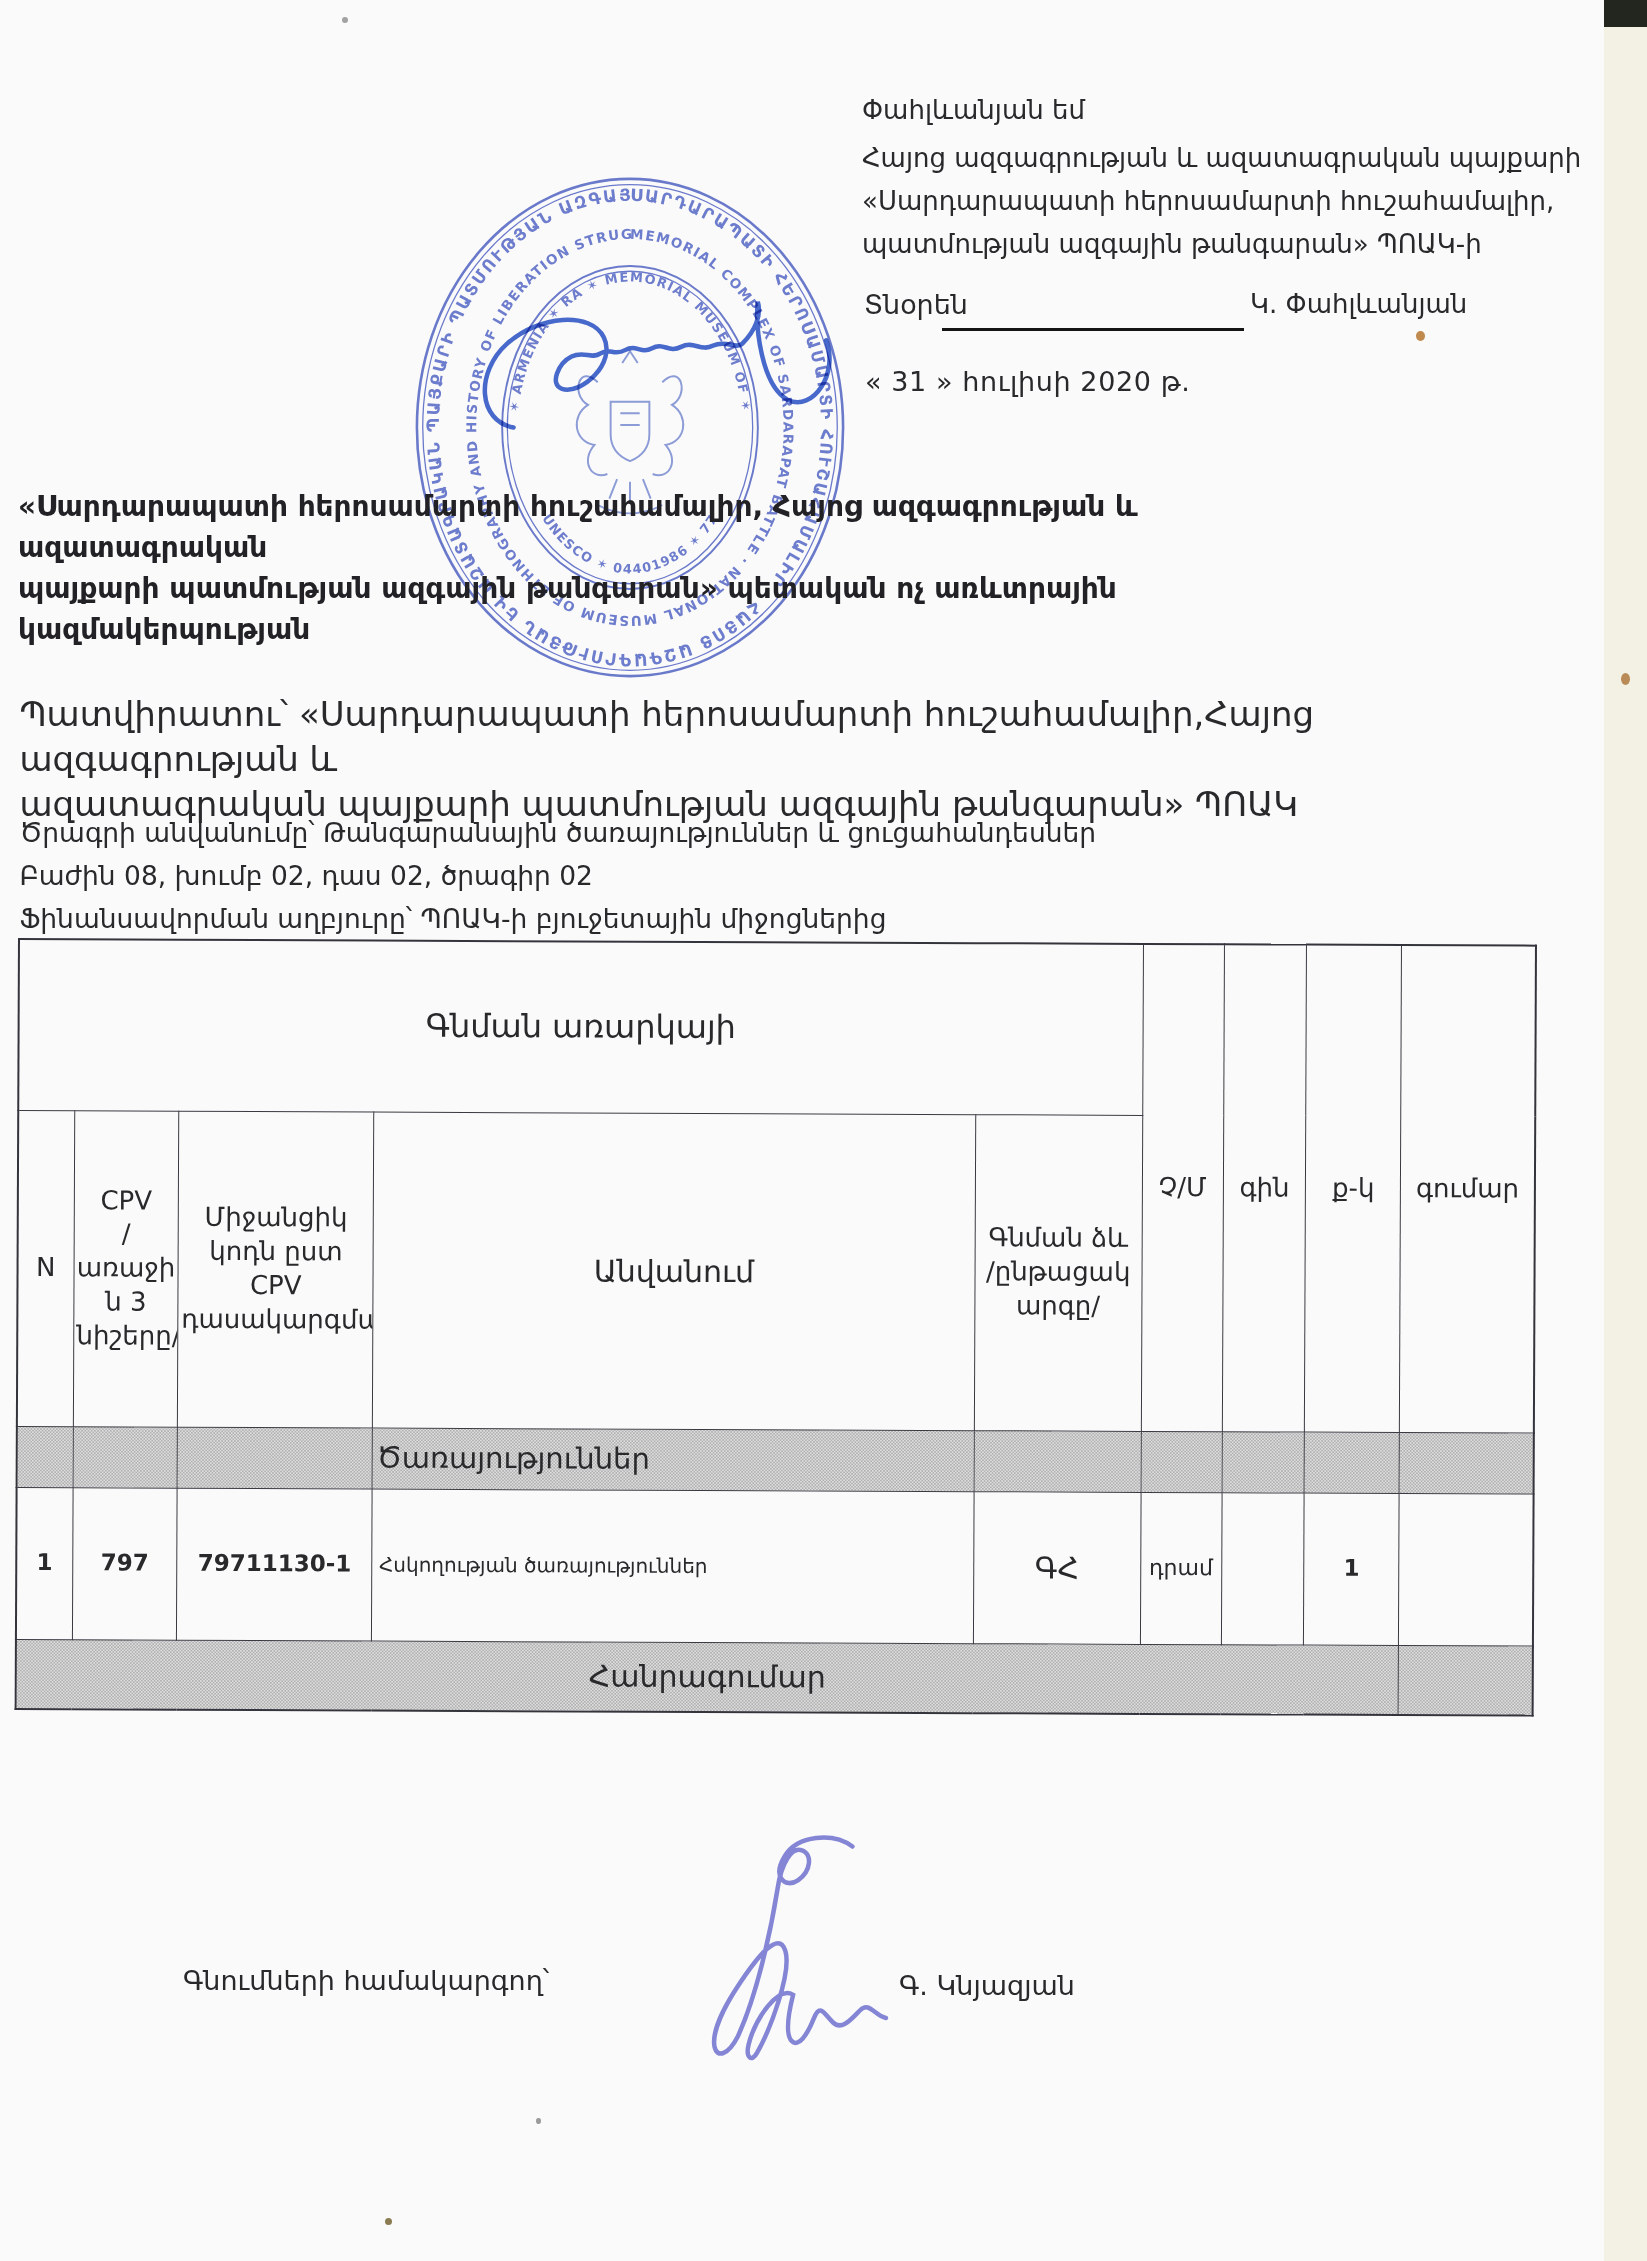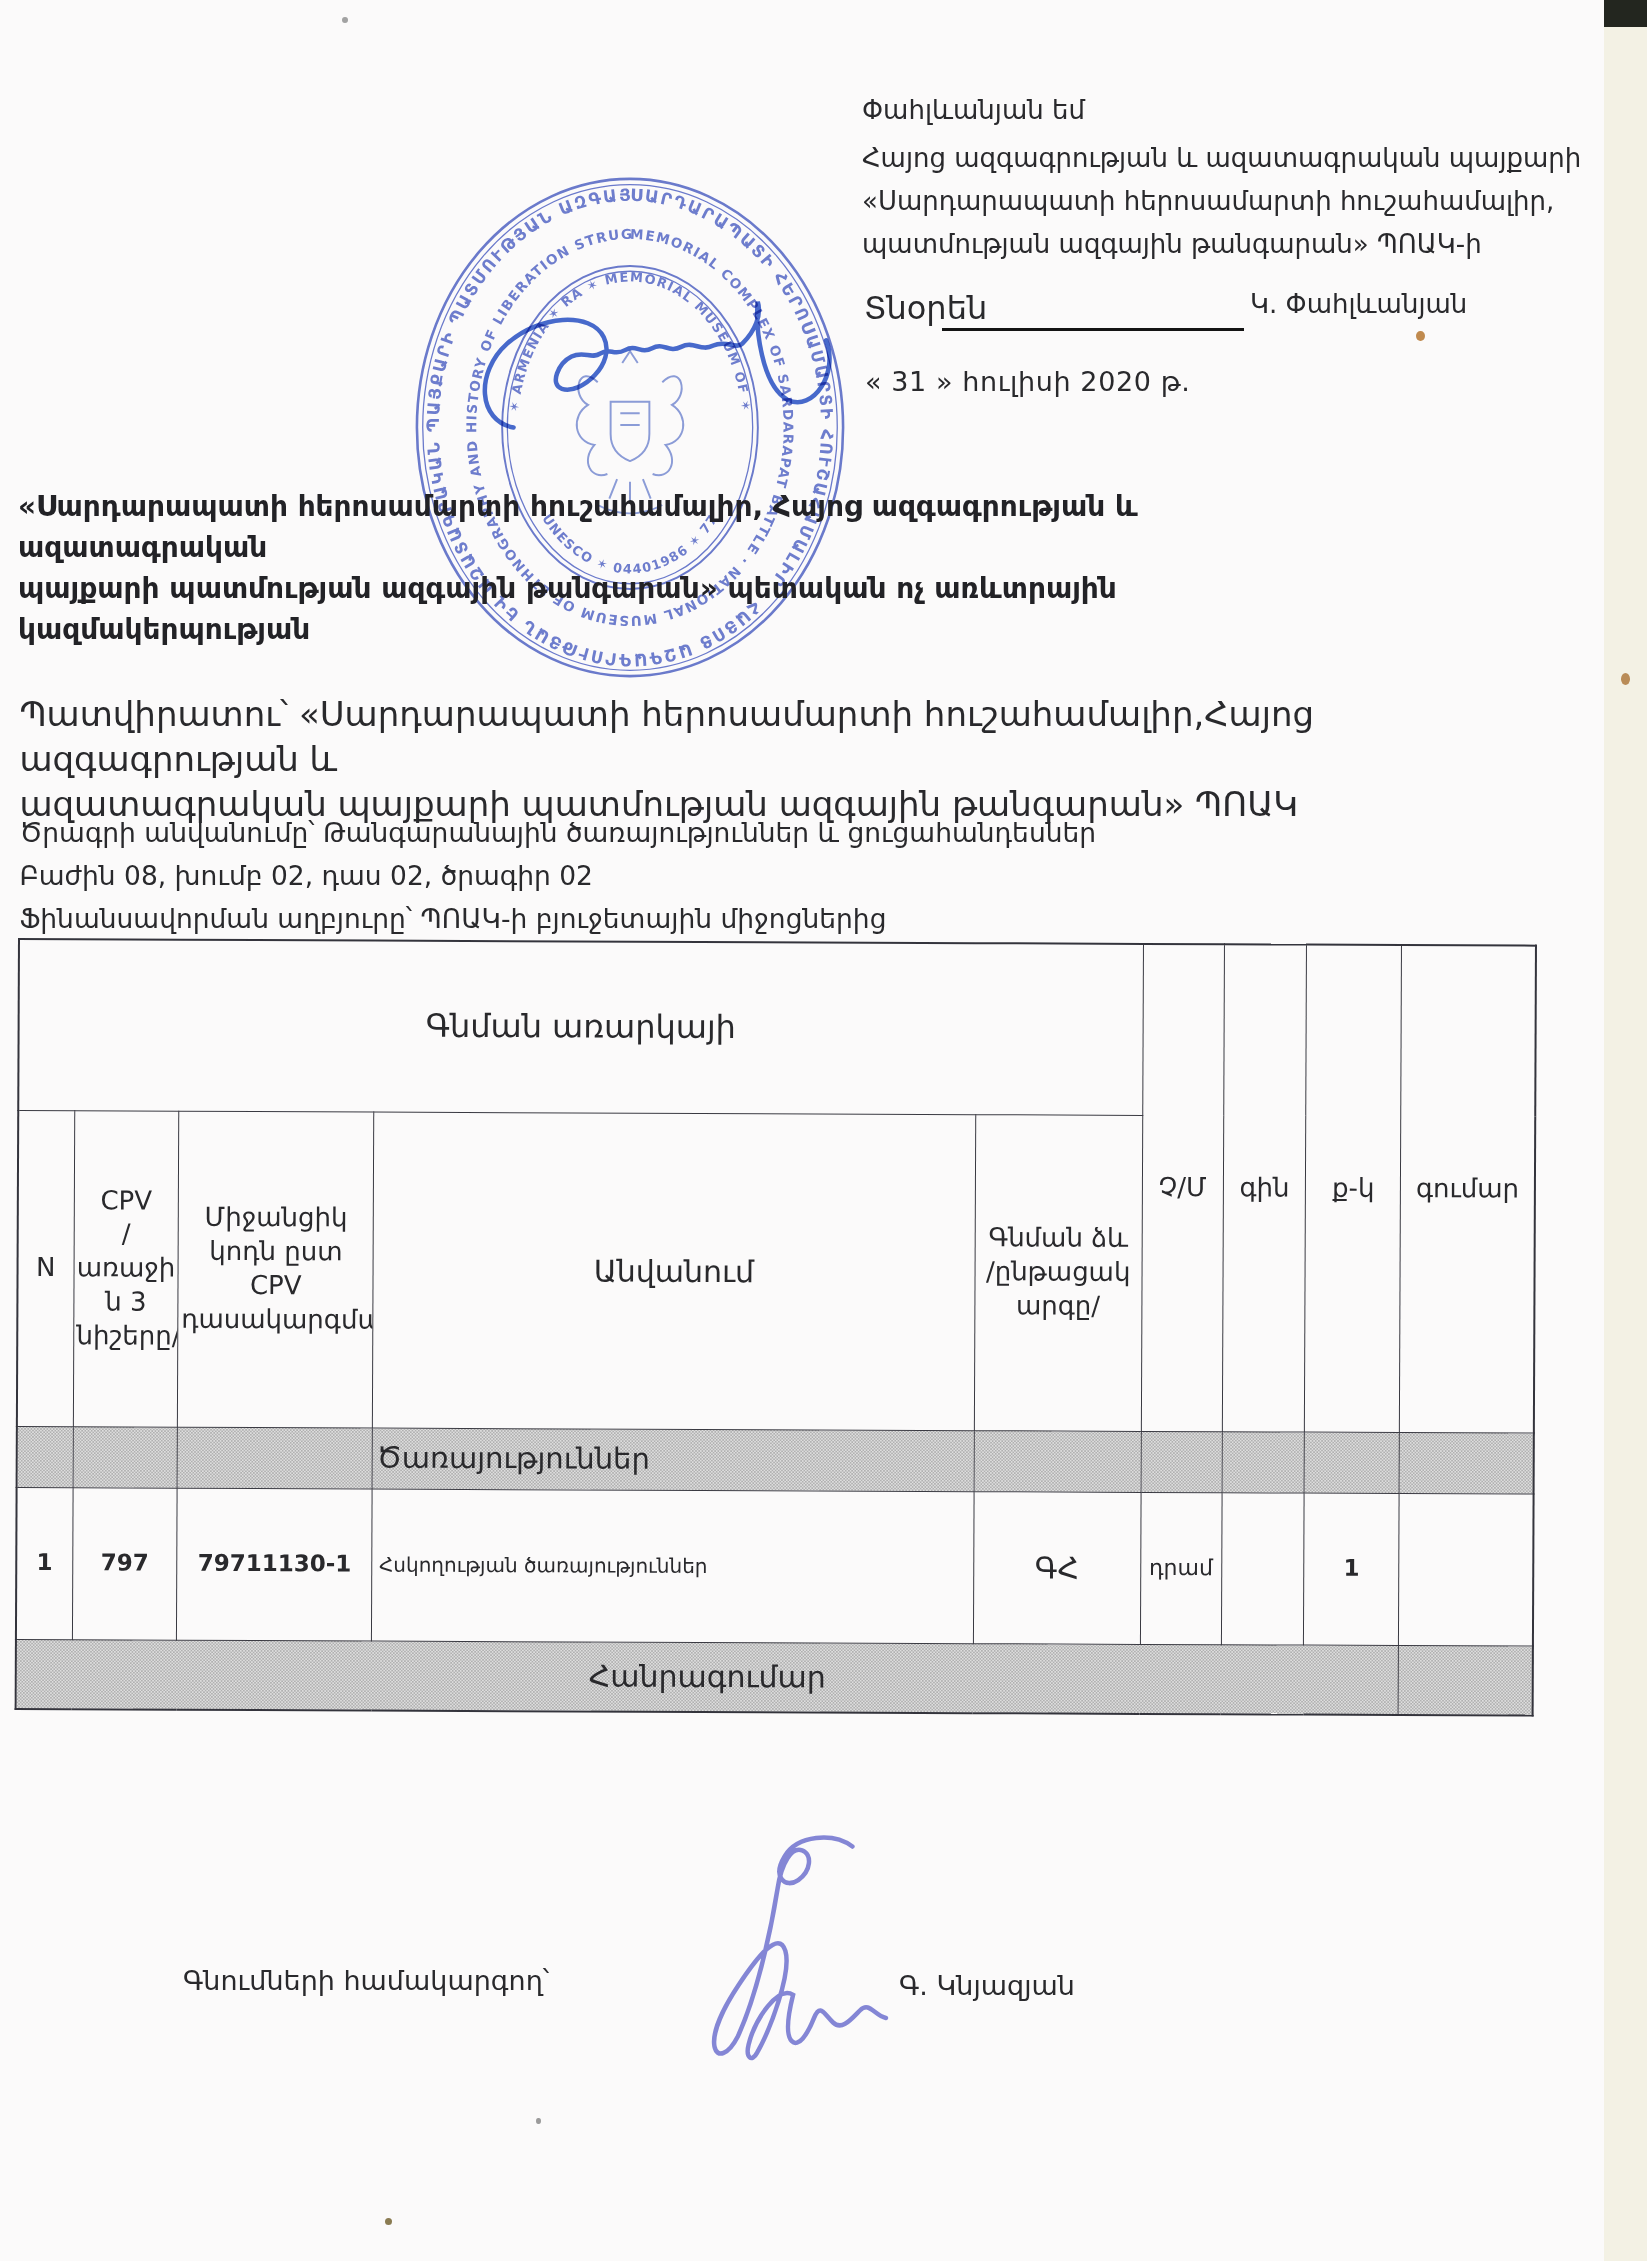--- a/index.html
+++ b/index.html
@@ -11,21 +11,21 @@
   }
   .abs{position:absolute;}
   .txt{white-space:pre-line;}
   
   .scan-strip{left:1604px;top:0;width:43px;height:2261px;background:#f3f1e4;}
   .scan-bar{left:1604px;top:0;width:43px;height:27px;background:#23261f;}
   .speck{border-radius:50%;}
   
   .approve{left:862px;top:90px;font-size:26px;line-height:41px;}
   .orgblock{left:862px;top:137px;font-size:26px;line-height:43px;}
-  .director-row{left:864px;top:289px;font-size:32px;}
+  .director-row{left:864px;top:289px;font-size:27px;}
   .dir-name{left:1250px;top:289px;font-size:26px;}
   .dir-line{left:942px;top:328px;width:302px;height:3.2px;background:#141414;}
   .date-line{left:865px;top:366px;font-size:27px;letter-spacing:0.6px;}
   
   .h-org{left:18px;top:486px;width:1259px;text-align:left;font-size:28px;font-weight:700;line-height:41px;color:#222226;}
   .h-sub{left:19.4px;top:593px;width:1505px;text-align:center;font-size:28px;font-weight:700;color:#222226;}
   .client{left:19.4px;top:692px;width:1356px;font-size:34px;line-height:45px;}
   .program{left:19.4px;top:811px;font-size:26.5px;line-height:43px;}
   
   .ptable{left:18px;top:938px;transform:rotate(0.25deg);transform-origin:top left;}

